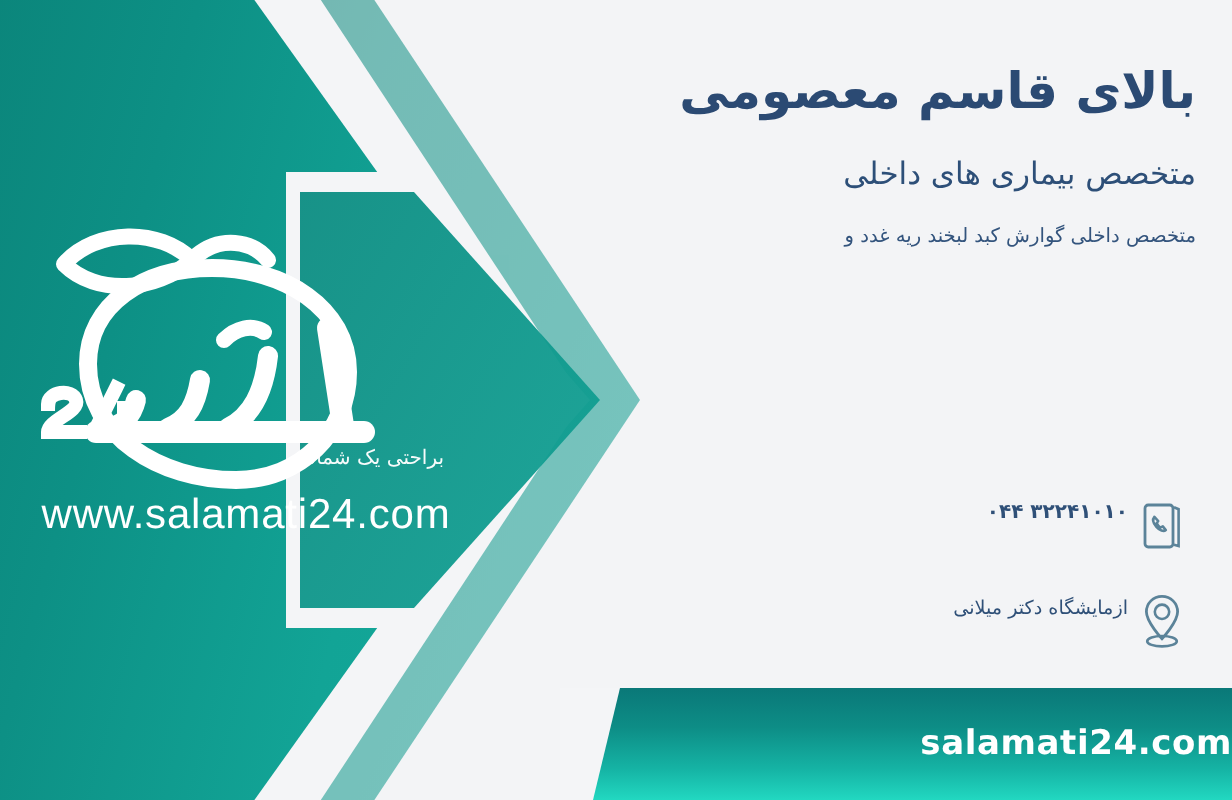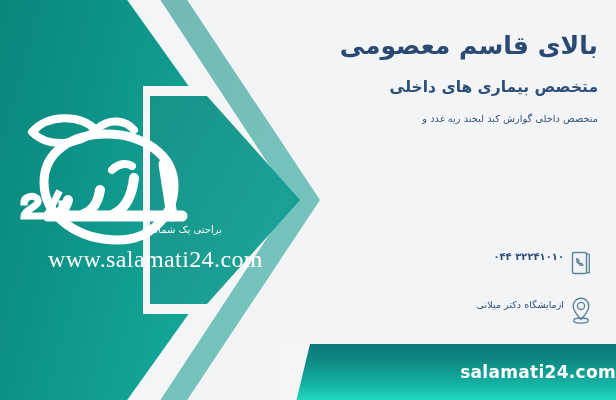--- a/index.html
+++ b/index.html
@@ -89,24 +89,23 @@
     color: #ffffff;
   }
   .logo svg { display: block; }
   .logo-url {
     position: absolute;
     left: 6px;
     top: 142px;
     width: 206px;
     text-align: center;
     color: #ffffff;
-    font-size: 24px;
+    font-size: 21px;
     letter-spacing: .4px;
-    font-family: Liberation Serif, serif;
-    margin-left: 28px;
+    font-family: Liberation Sans, sans-serif;
   }
   .logo-tagline {
     position: absolute;
     right: 6px;
     top: 120px;
     color: #ffffff;
     font-size: 10px;
     direction: rtl;
     white-space: nowrap;
     opacity: .97;
@@ -126,21 +125,21 @@
     font-size: 25px;
     font-weight: bold;
     letter-spacing: .2px;
     line-height: 1.25;
     white-space: nowrap;
   }
   .specialty {
     margin-top: 17px;
     color: #2d4f78;
     font-size: 15.5px;
-    font-weight: bold;
+    font-weight: normal;
     white-space: nowrap;
   }
   .subspecialty {
     margin-top: 17px;
     color: #33547d;
     font-size: 9.8px;
     white-space: nowrap;
   }
 
   

